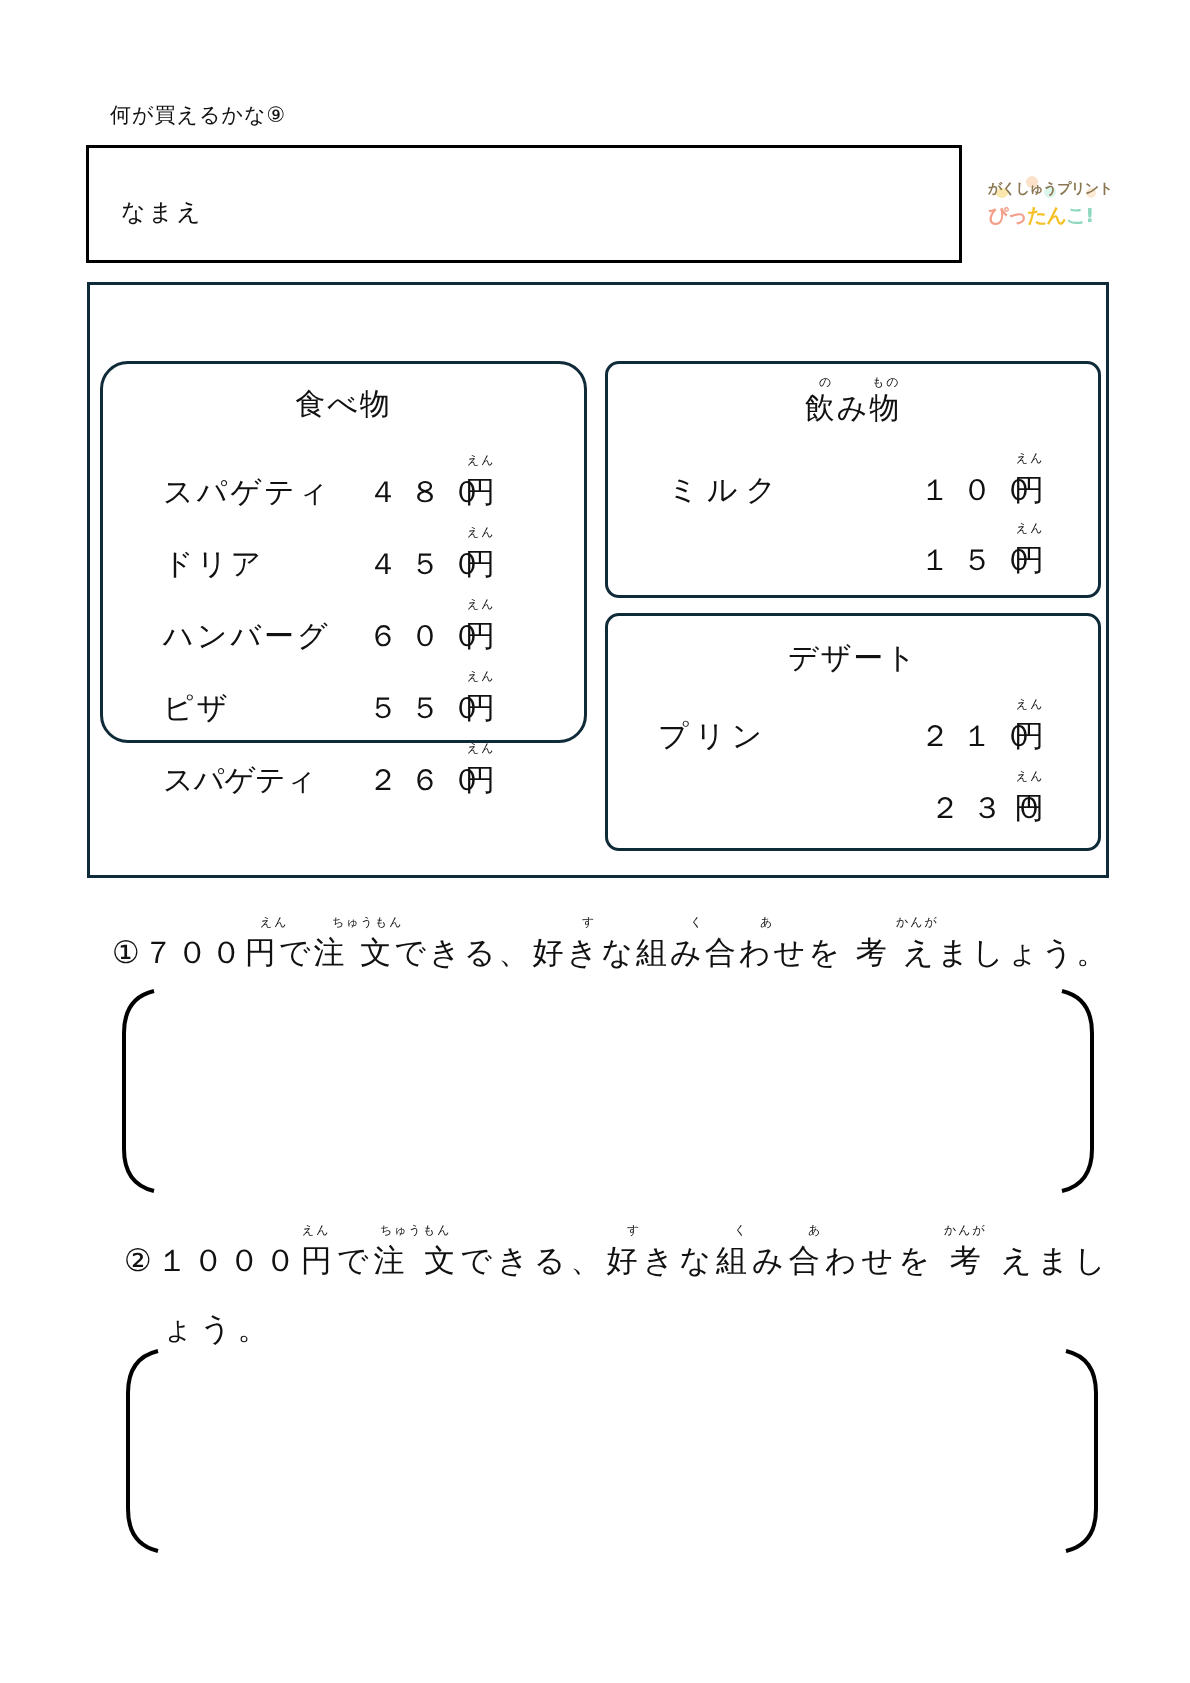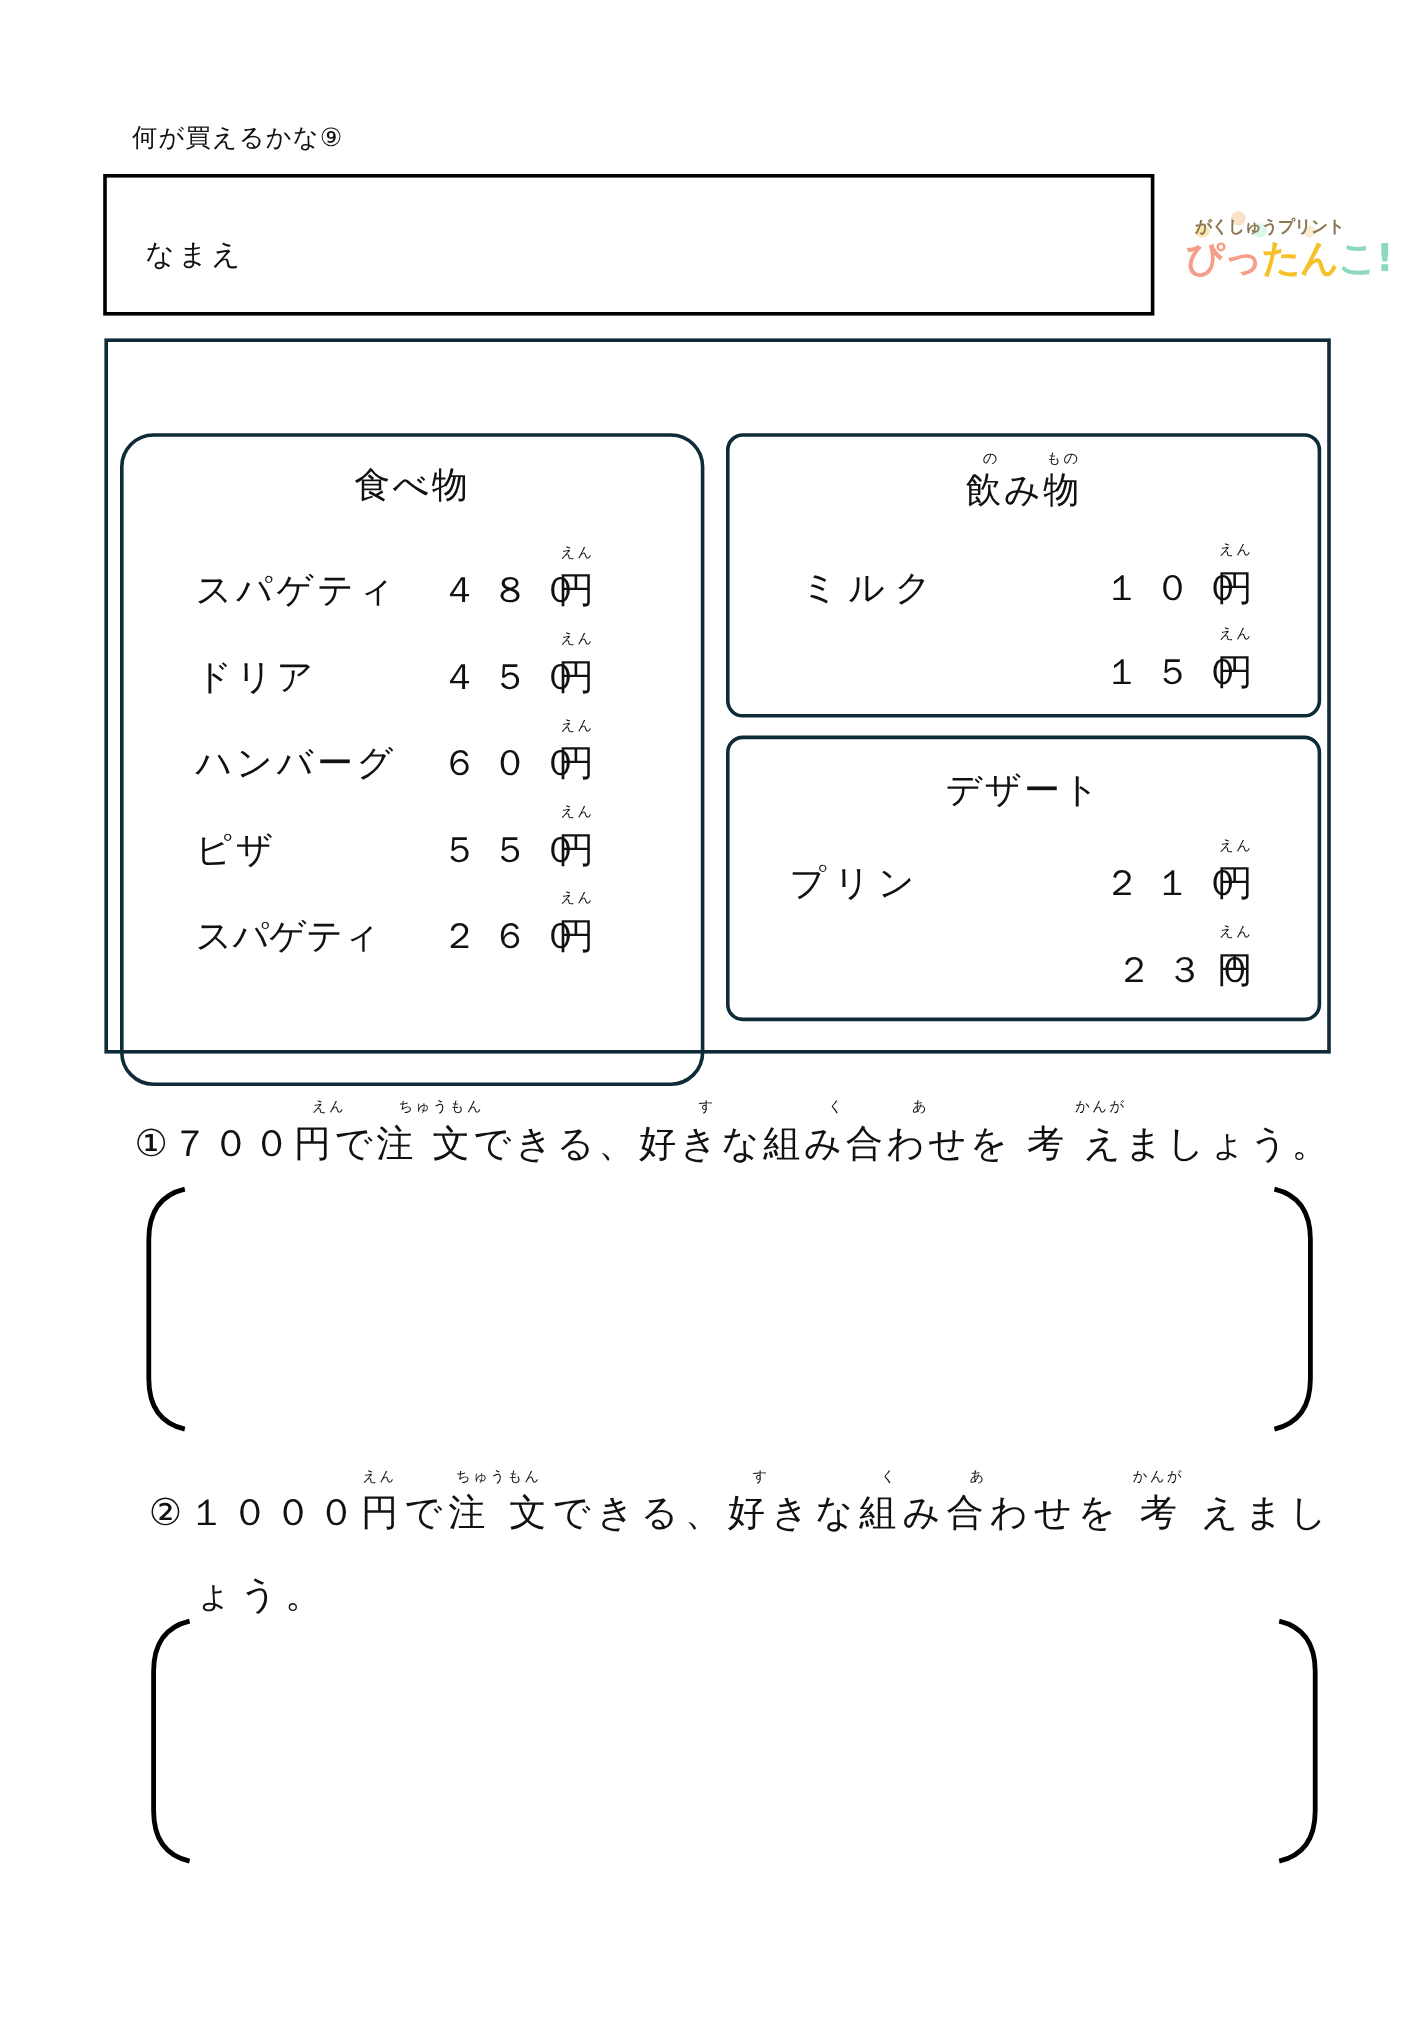--- a/index.html
+++ b/index.html
@@ -6,32 +6,32 @@
   body {
     width: 1190px; height: 1683px; position: relative; overflow: hidden;
     font-family: "DejaVu Sans", "Liberation Sans", sans-serif; color: #111;
   }
   .abs { position: absolute; }
   .title { left: 110px; top: 101px; font-size: 21px; letter-spacing: 1px; white-space: nowrap; }
   .name-box { left: 86px; top: 145px; width: 876px; height: 118px; border: 3px solid #000; box-sizing: border-box; }
   .name-label { position: absolute; left: 32px; top: 48px; font-size: 24px; letter-spacing: 3px; }
 
   .logo { left: 988px; top: 180px; width: 140px; height: 66px; }
-  .logo-top { font-size: 14px; font-weight: bold; color: #8a7650; letter-spacing: -0.5px; white-space: nowrap; position: relative; text-align: center; }
+  .logo-top { font-size: 14px; font-weight: bold; color: #8a7650; letter-spacing: -0.5px; white-space: nowrap; position: relative; }
   .logo-top .blob { position:absolute; border-radius:50%; opacity:.55; z-index:0; }
   .logo-top span.txt { position: relative; z-index: 1; }
-  .logo-bottom { font-size: 32px; font-weight: bold; white-space: nowrap; letter-spacing: -1px; margin-top: 0px; line-height: 34px; }
+  .logo-bottom { font-size: 20px; font-weight: bold; white-space: nowrap; letter-spacing: -1px; margin-top: 0px; line-height: 34px; }
   .c-salmon { color: #f59f8a; }
   .c-yellow { color: #f6c128; }
   .c-mint { color: #8ed8bf; }
 
   .menu-outer { left: 87px; top: 282px; width: 1022px; height: 596px; border: 3px solid #0f2a38; box-sizing: border-box; }
   .menu-title { position: absolute; left: 0; right: 0; top: 14px; text-align: center; font-size: 44px; letter-spacing: 8px; }
   .box { position: absolute; border: 3px solid #0f2a38; border-radius: 22px; box-sizing: border-box; }
-  .box-food { left: 10px; top: 76px; width: 487px; height: 544px; border-radius: 28px; }
+  .box-food { left: 10px; top: 76px; width: 487px; height: 382px; border-radius: 28px; }
   .box-drink { left: 515px; top: 76px; width: 496px; height: 237px; border-radius: 14px; }
   .box-dessert { left: 515px; top: 328px; width: 496px; height: 238px; border-radius: 14px; }
   .box-title { position: absolute; left: 0; right: 0; text-align: center; font-size: 30px; letter-spacing: 2px; }
   .ruby-rt { position: absolute; font-size: 12px; letter-spacing: 2px; white-space: nowrap; }
   .row { position: absolute; height: 40px; font-size: 30px; white-space: nowrap; }
   .row .item { position: absolute; left: 0; top: 0; letter-spacing: 3px; }
   .row .price { position: absolute; top: 0; letter-spacing: 12px; }
   .row .yen { position: absolute; top: 0; }
   .row .yen-rt { position: absolute; top: -20px; font-size: 12px; letter-spacing: 2px; white-space: nowrap; }
 

